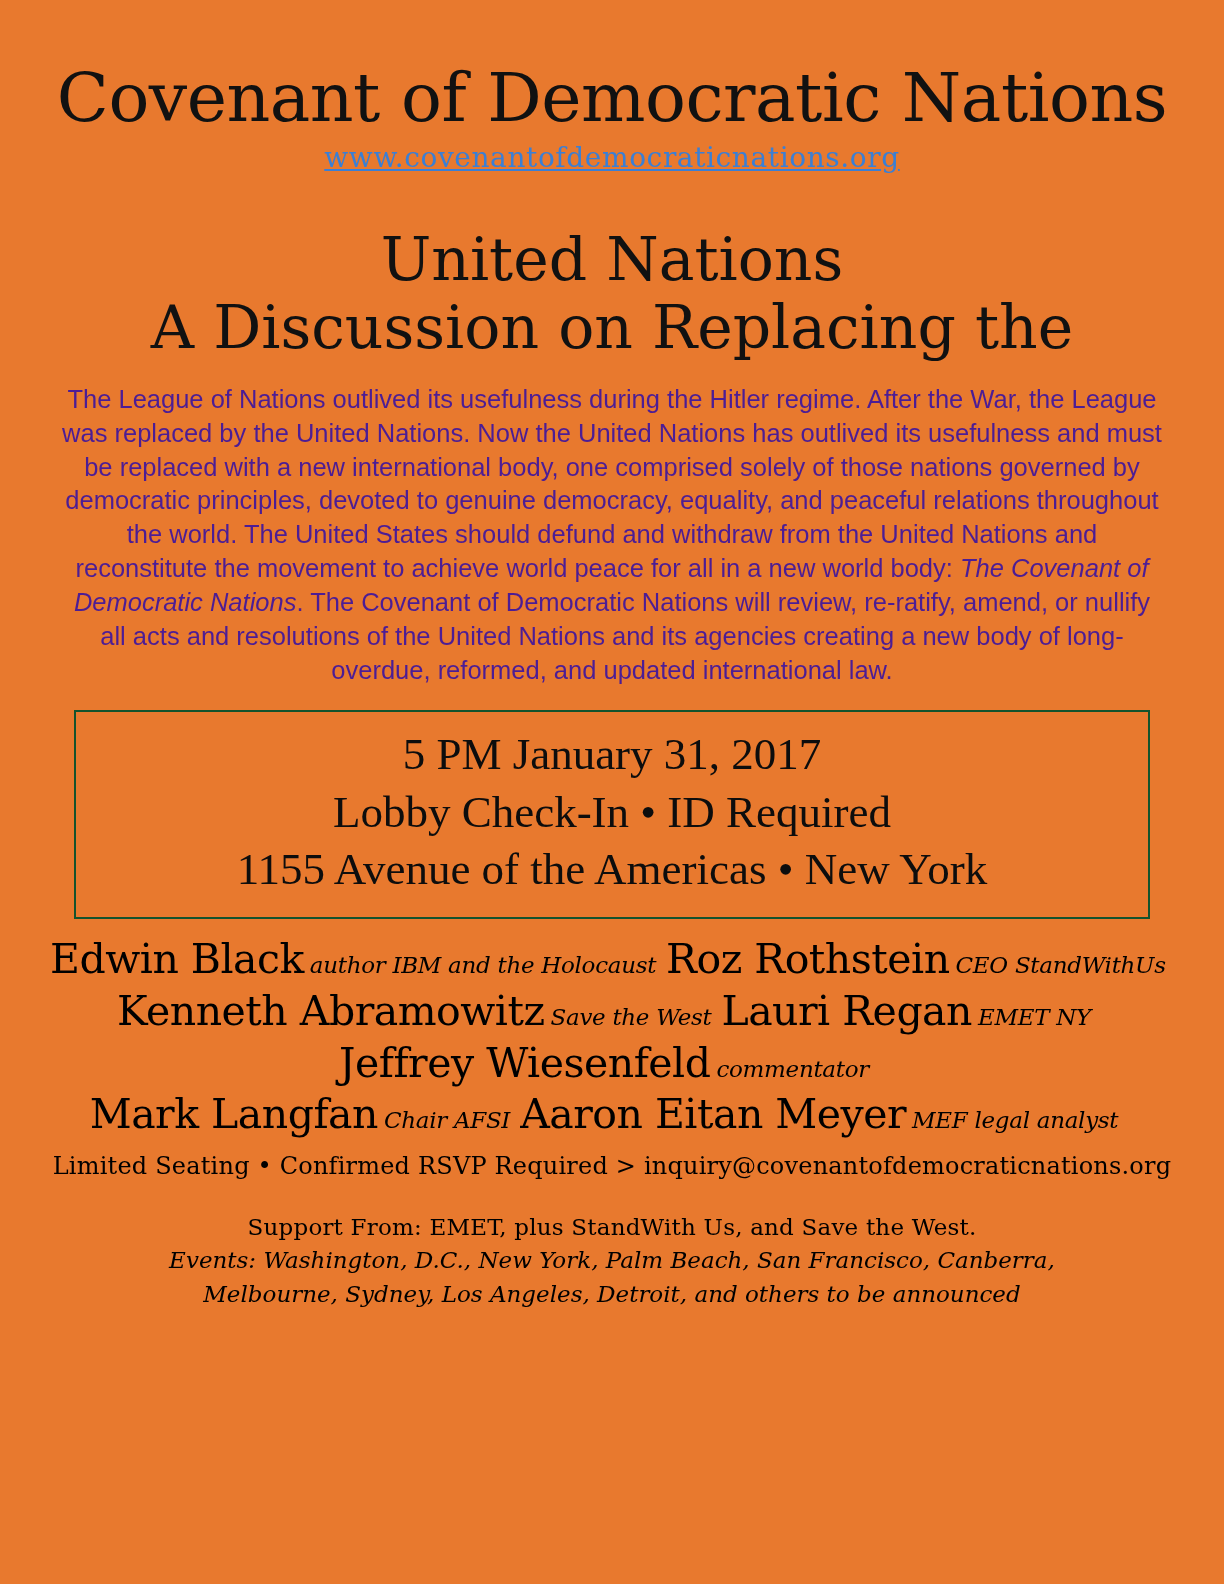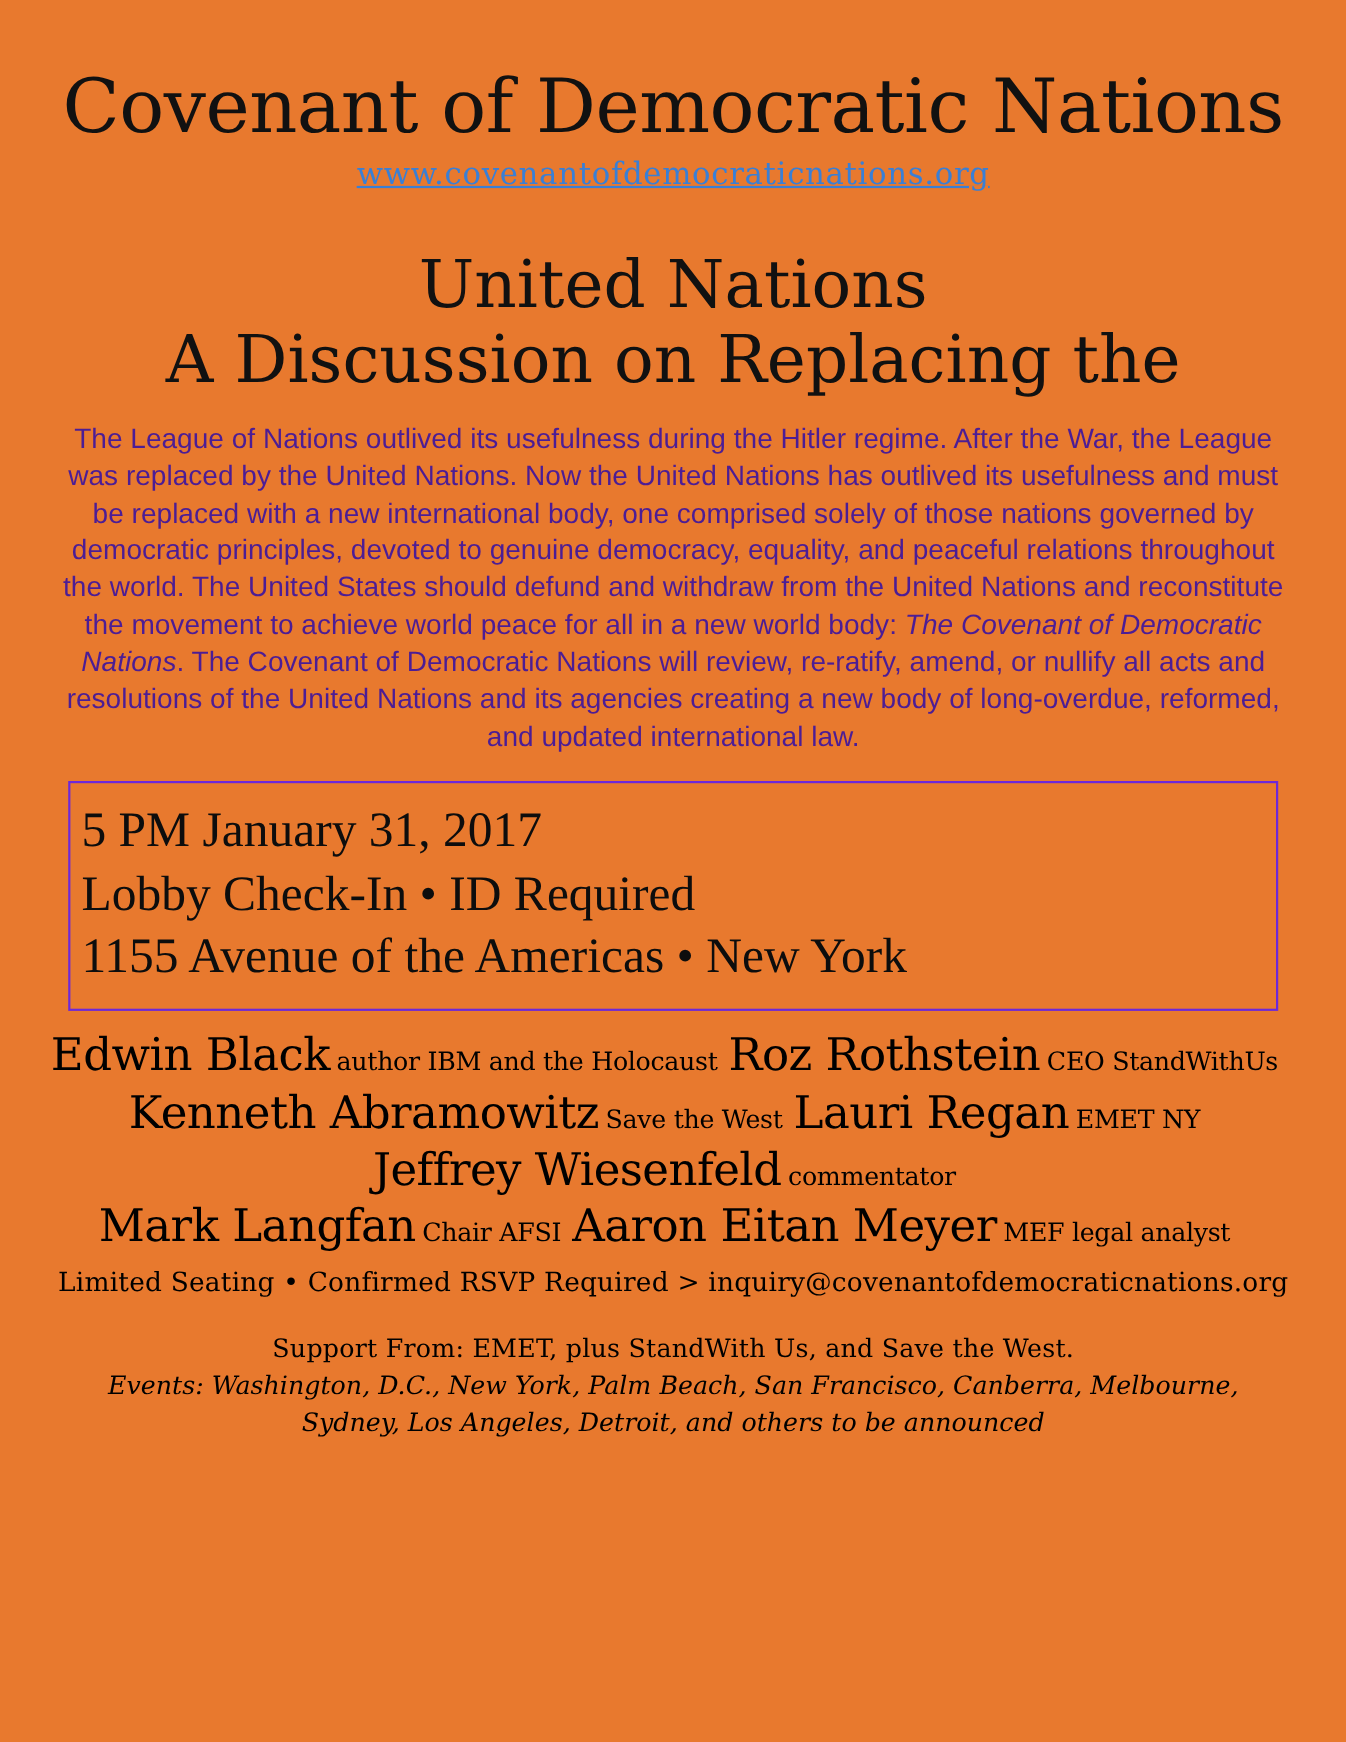--- a/index.html
+++ b/index.html
@@ -12,21 +12,21 @@
     background: #e8792e;
     font-family: "Liberation Sans", sans-serif;
     color: #000000;
     overflow: hidden;
   }
   .page {
     position: relative;
     width: 1224px;
     height: 1584px;
     box-sizing: border-box;
-    padding: 0 38px;
+    padding: 0 50px;
   }
 
   
   .masthead {
     text-align: center;
     padding-top: 62px;
   }
   .org-title {
     font-family: "DejaVu Serif", serif;
     font-size: 68px;
@@ -65,23 +65,23 @@
     margin: 22px 8px 0 8px;
     color: #4c1d95;
   }
   .body-copy em {
     font-style: italic;
   }
 
   
   .details-box {
     margin: 22px 24px 0 24px;
-    border: 2px solid #6d28d9;
+    border: 2px solid #14532d;
     padding: 14px 10px 18px 10px;
-    text-align: left;
+    text-align: center;
   }
   .details-line {
     font-family: "Liberation Serif", serif;
     font-size: 45px;
     line-height: 1.28;
     color: #0d0d0d;
   }
 
   
   .speakers {
@@ -99,20 +99,21 @@
     line-height: 1.12;
     white-space: nowrap;
   }
   .speaker-name {
     font-family: "DejaVu Serif", serif;
     font-size: 41px;
     letter-spacing: -0.5px;
   }
   .speaker-role {
     font-family: "DejaVu Serif", serif;
+    font-style: italic;
     font-size: 23px;
     letter-spacing: -0.3px;
     margin-left: 6px;
     margin-right: 10px;
   }
   .speaker-role.last { margin-right: 16px; }
 
   .rsvp-line {
     font-family: "DejaVu Serif", serif;
     font-size: 24px;

